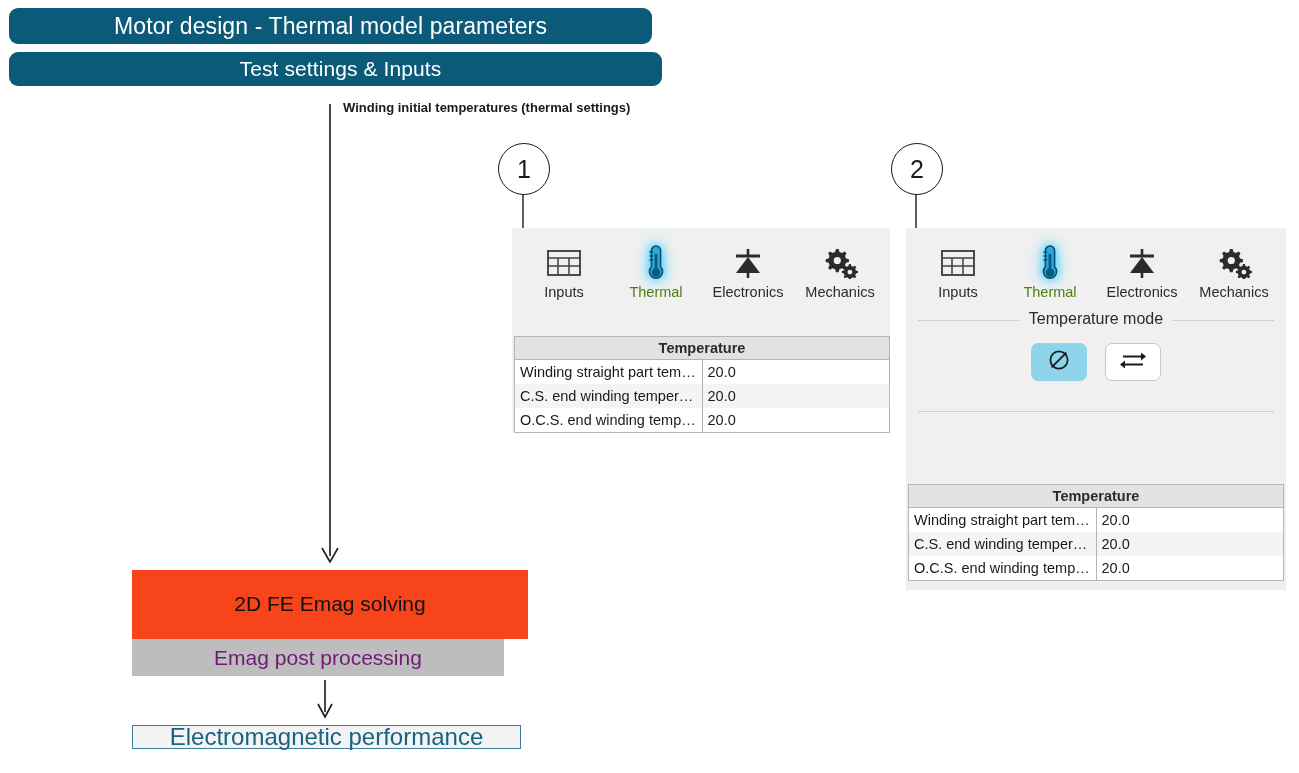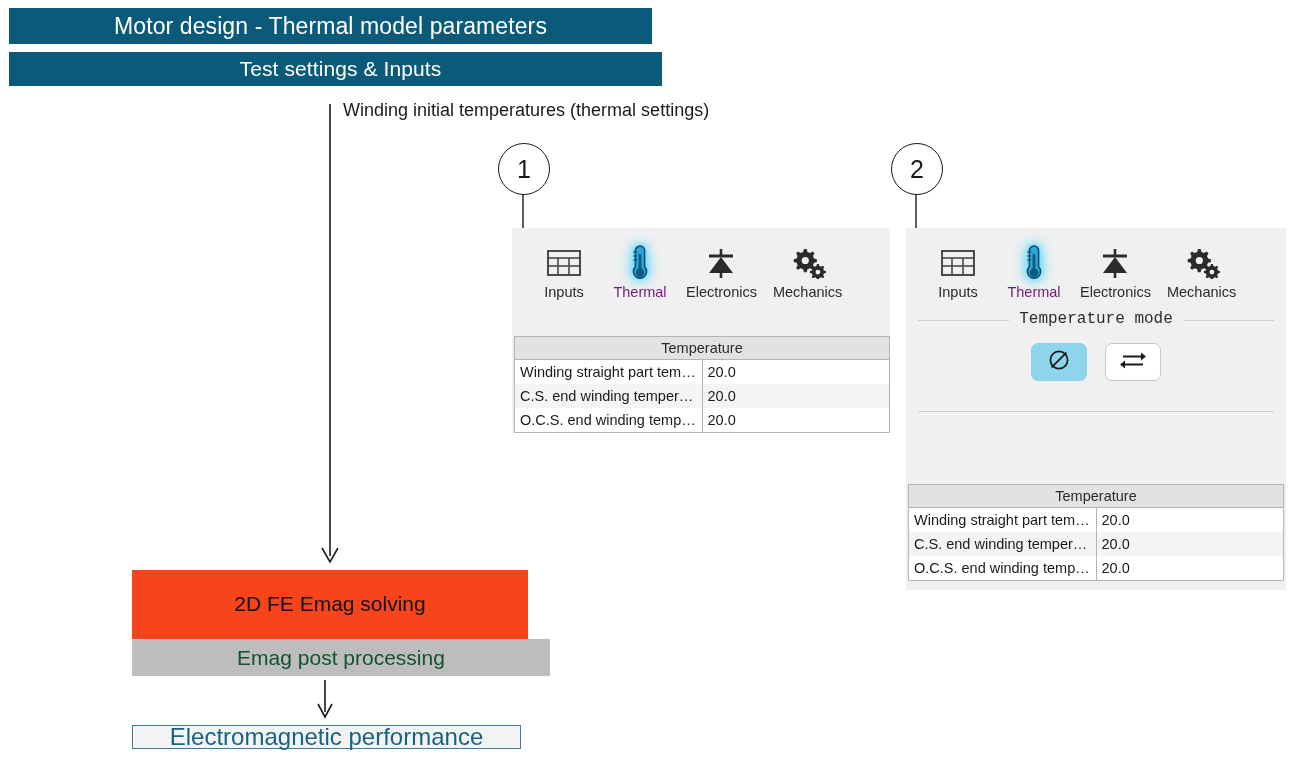--- a/index.html
+++ b/index.html
@@ -19,38 +19,40 @@
   
   .hdr-bar {
     position: absolute;
     background: #0c5a79;
     color: #ffffff;
     display: flex;
     align-items: center;
     justify-content: center;
     font-weight: 400;
     letter-spacing: 0.1px;
+    border-radius: 9px;
   }
   #hdr-main {
     left: 9px;  top: 8px;  width: 643px; height: 36px;
     font-size: 23px;
   }
   #hdr-sub {
     left: 9px;  top: 52px; width: 643px; height: 34px;
     font-size: 21px;
     padding-left: 10px;
   }
 
   
   #flow-label {
     position: absolute;
     left: 343px; top: 100px;
-    font-size: 18px;
+    font-size: 13px;
     color: #1a1a1a;
     white-space: nowrap;
+    font-weight: bold;
   }
 
   
   #connectors {
     position: absolute;
     left: 0; top: 0;
     width: 1299px; height: 773px;
     pointer-events: none;
   }
 
@@ -76,21 +78,21 @@
     background: #f0f0f0;
   }
   #panel-1 { left: 512px; top: 228px; width: 378px; height: 203px; }
   #panel-2 { left: 906px; top: 228px; width: 380px; height: 362px; }
 
   
   .tabstrip {
     display: flex;
     align-items: flex-start;
     padding: 12px 14px 0 14px;
-    gap: 0px;
+    gap: 16px;
   }
   .tab {
     display: flex;
     flex-direction: column;
     align-items: center;
     justify-content: flex-start;
     padding: 4px 8px 6px 8px;
     cursor: default;
     min-width: 60px;
   }
@@ -99,38 +101,37 @@
     display: flex;
     align-items: center;
     justify-content: center;
   }
   .tab .tab-label {
     font-size: 14.5px;
     color: #2b2b2b;
     margin-top: 2px;
     white-space: nowrap;
   }
-  .tab.active .tab-label { color: #701a75; }
+  .tab.active .tab-label { color: #4d7c0f; }
 
   
   .glow {
     filter: drop-shadow(0 0 4px #4fd2ff) drop-shadow(0 0 7px #6fdcff);
   }
 
   
   .tempmode {
     margin: 14px 12px 0 12px;
     border: 0;
     border-top: 1px solid #cfcfcf;
     border-bottom: 1px solid #cfcfcf;
     position: relative;
     padding: 0 0 22px 0;
     height: 92px;
     box-sizing: border-box;
-    font-family: Liberation Mono, monospace;
   }
   .tempmode-legend {
     position: absolute;
     top: -11px;
     left: 50%;
     transform: translateX(-50%);
     background: #f0f0f0;
     padding: 0 10px;
     font-size: 16px;
     color: #2b2b2b;
@@ -162,21 +163,21 @@
   
   .temp-table {
     border-collapse: collapse;
     font-size: 14.5px;
     background: #ffffff;
     table-layout: fixed;
     border: 1px solid #b4b4b4;
   }
   .temp-table th {
     background: #e2e2e2;
-    font-weight: 400;
+    font-weight: 700;
     color: #2b2b2b;
     text-align: center;
     padding: 3px 4px;
     border: 1px solid #b4b4b4;
     font-size: 14.5px;
   }
   .temp-table td {
     padding: 2px 5px;
     border-left: 1px solid #b4b4b4;
     border-right: 1px solid #b4b4b4;
@@ -217,23 +218,23 @@
   }
   #box-solve {
     left: 132px; top: 570px; width: 396px; height: 69px;
     background: #f8441a;
     color: #111111;
     font-size: 21px;
     line-height: 1.18;
     flex-direction: column;
   }
   #box-post {
-    left: 132px; top: 639px; width: 418px; height: 37px;
+    left: 132px; top: 639px; width: 372px; height: 37px;
     background: #bdbdbd;
-    color: #14532d;
+    color: #701a75;
     font-size: 21px;
   }
   #box-result {
     left: 132px; top: 725px; width: 389px; height: 24px;
     background: #f2f4f4;
     border: 1.5px solid #3d7b96;
     color: #1a6182;
     font-size: 24px;
   }
 </style>

